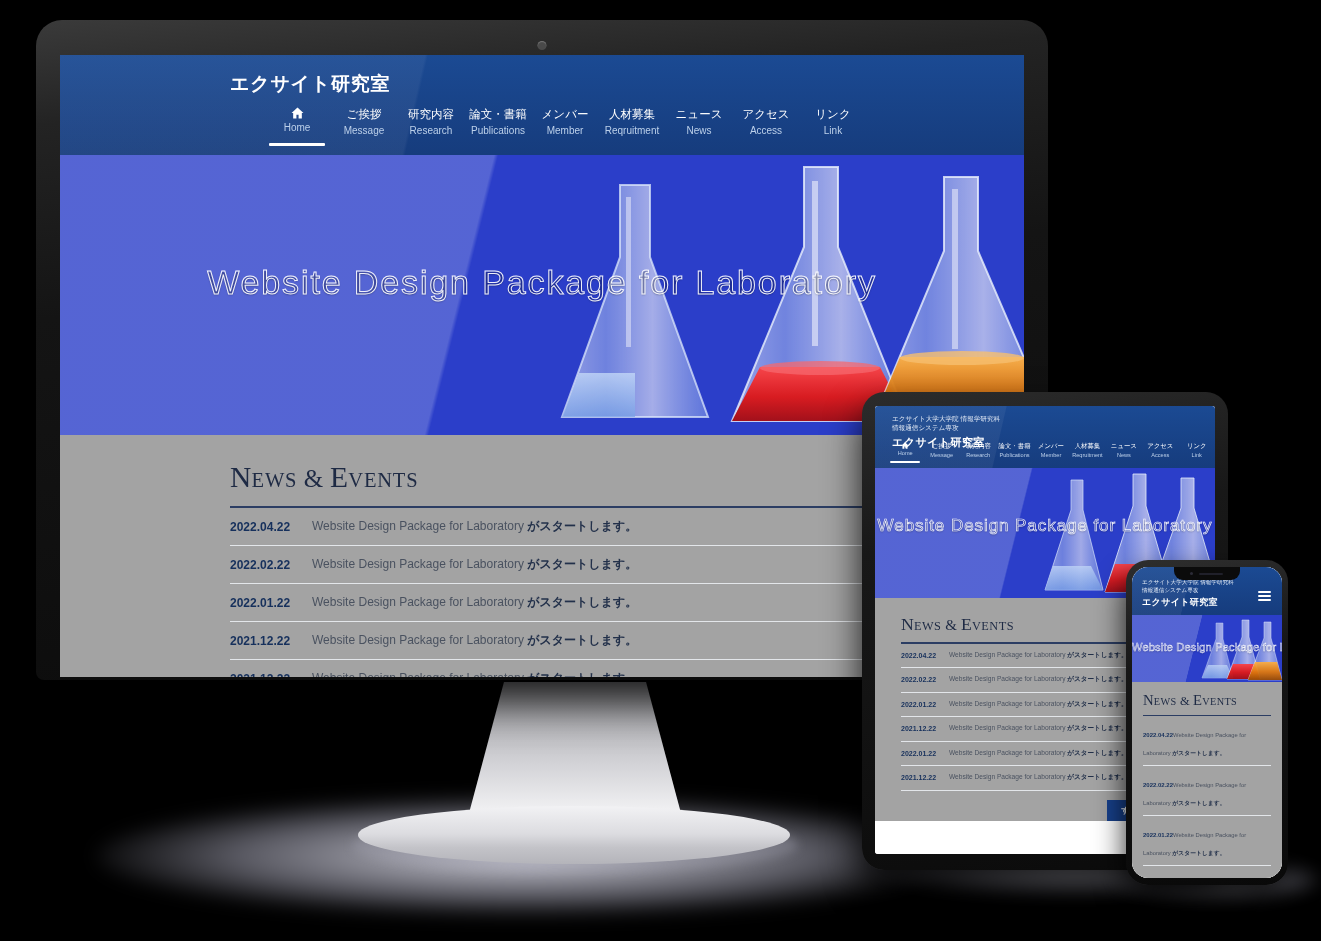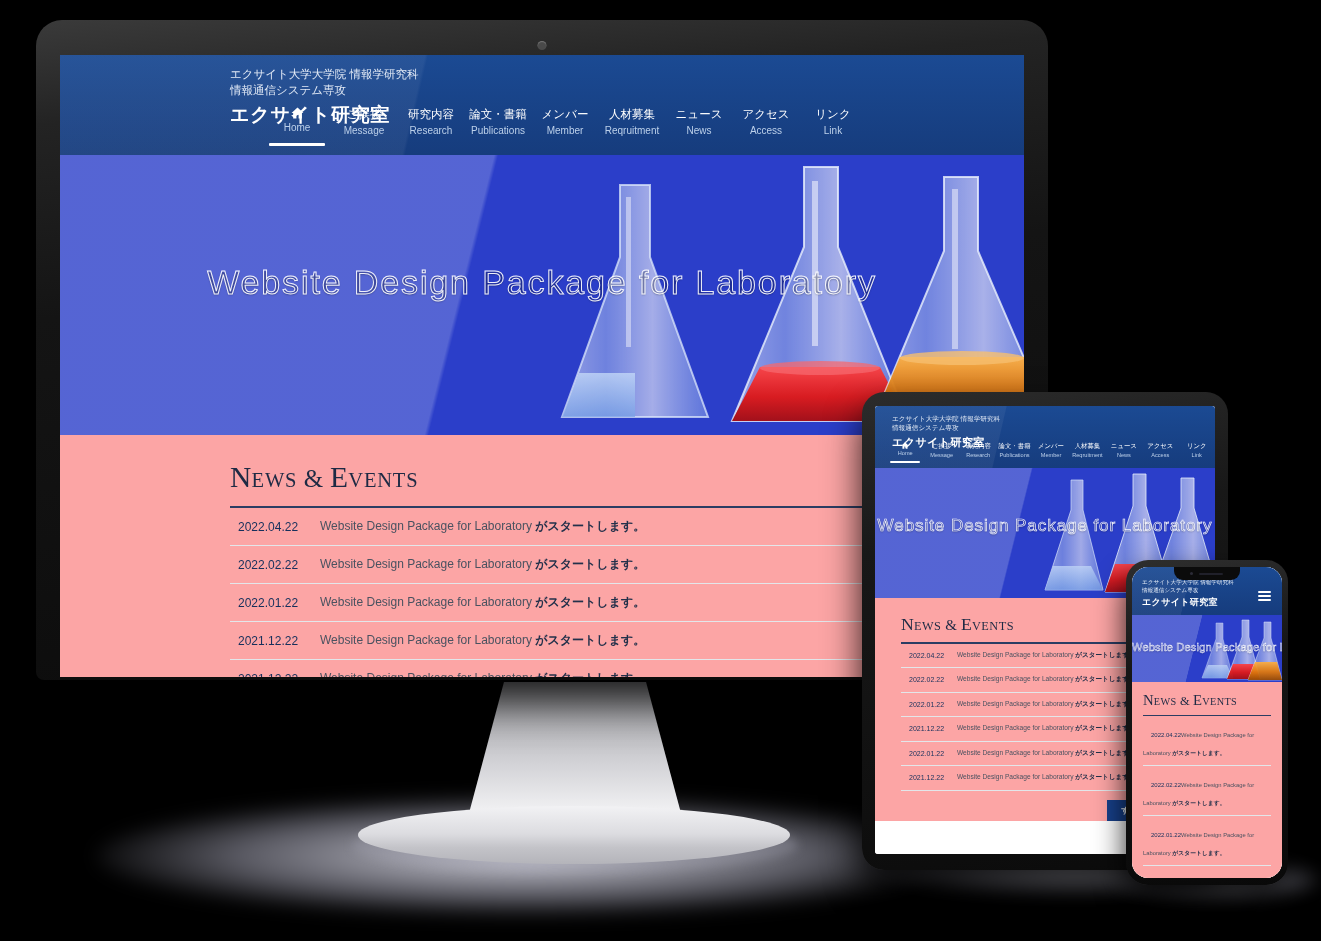--- a/index.html
+++ b/index.html
@@ -69,29 +69,29 @@
     color: transparent;
     -webkit-text-stroke: 1px rgba(255,255,255,.92);
     letter-spacing: .055em;
     font-weight: 400;
     white-space: nowrap;
     text-shadow: 0 1px 2px rgba(0,0,0,.30);
     pointer-events: none;
   }
 
   
-  .news { background: #fca5a5; }
+  .news { background: #a3a3a3; }
   .news-title {
     color: #1e2a44; font-weight: 400; letter-spacing: .01em;
     font-family: "Liberation Serif", "DejaVu Serif", serif;
   }
   .news-rule { background: #2b3d63; }
   .news-list { list-style: none; }
   .news-row { display: flex; align-items: center; border-bottom: 1px solid #e3e6ea; }
-  .news-date { color: #16305c; font-weight: 400; flex: none; margin-left: 8px; }
+  .news-date { color: #16305c; font-weight: 700; flex: none; }
   .news-text { color: #4a5260; }
   .news-text b { color: #22304a; font-weight: 700; margin-top: 24px; }
   .all-btn {
     display: inline-flex; align-items: center; justify-content: center;
     background: #17408b; color: #fff; font-weight: 700; border: none; cursor: pointer;
   }
   .all-btn .play { display: inline-block; border-radius: 50%; background: #fff; position: relative; }
   .all-btn .play::after {
     content: ""; position: absolute; left: 50%; top: 50%; transform: translate(-42%,-50%);
     border-style: solid; border-color: transparent transparent transparent #17408b;
@@ -239,22 +239,20 @@
   <div id="stand-base"></div>
 
   <div id="monitor">
     <div class="mon-body"></div>
     <div class="mon-cam"></div>
     <div class="mon-screen">
       <div class="site">
 
         <header class="site-header">
           <div class="brand">
-            <div class="brand-sub">エクサイト大学大学院 情報学研究科
-情報通信システム専攻</div>
             <div class="brand-name">エクサイト研究室</div>
           </div>
           <nav class="nav" id="nav-desktop">
               <a class="nav-item active">
                 <svg class="home-glyph" viewBox="0 0 24 22">
                   <path d="M12 1 L23 11 h-3 v10 h-6 v-7 h-4 v7 H4 V11 H1 Z" fill="#ffffff"></path>
                 </svg>
                 <div class="nav-en">Home</div>
                 <span class="nav-underline"></span>
               </a>

